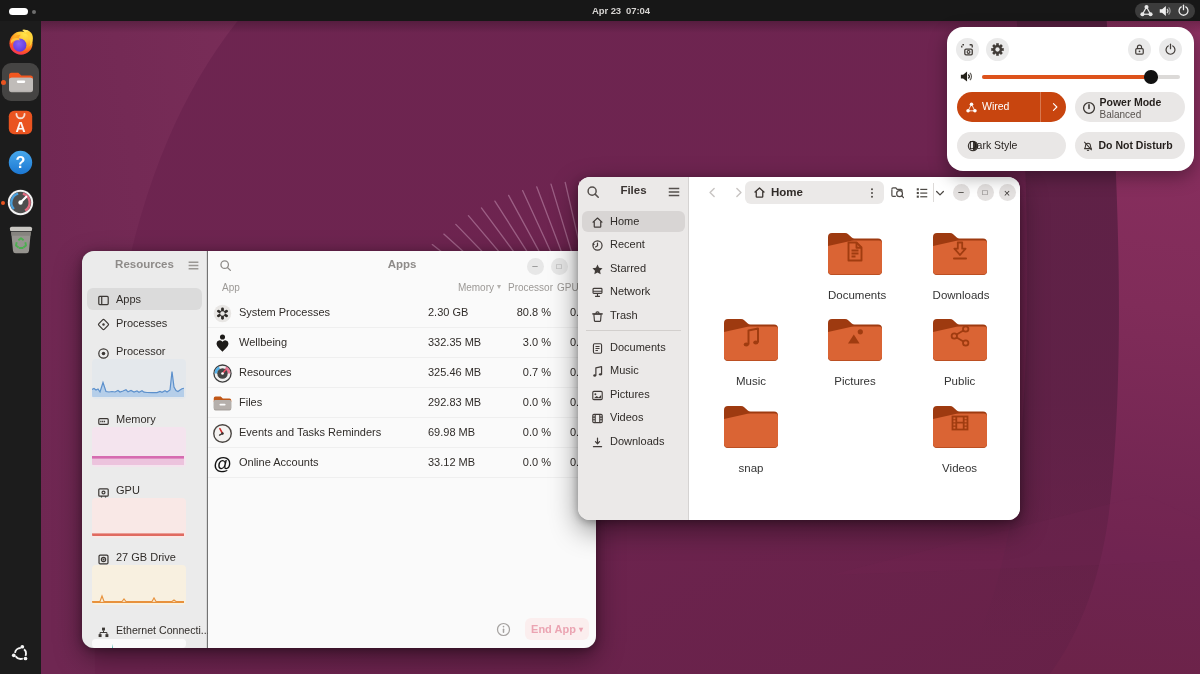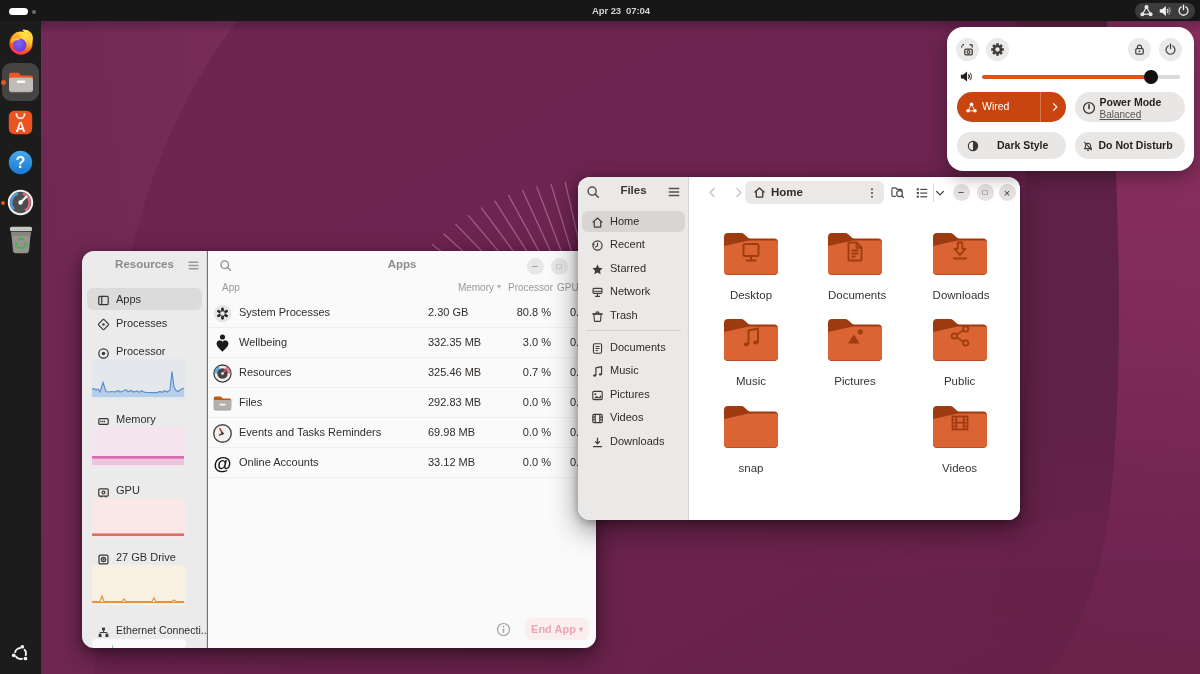--- a/index.html
+++ b/index.html
@@ -564,27 +564,20 @@
     <div class="wbtn" style="left:262.5px;">
         <span style="position:relative;top:-1px;">−</span>
       </div>
     <div class="wbtn" style="left:286.5px;">
         <span style="font-size:8px;">□</span>
       </div>
     <div class="wbtn" style="left:308.5px;">
         <span>×</span>
       </div>
 
-    <div class="fold" style="left:34px;top:50.5px;"><svg width="54" height="47" viewBox="0 0 54 47">
-          <use href="#folderbase"></use>
-          <g fill="none" stroke="#a03c10" stroke-width="2">
-            <rect x="19.5" y="16" width="15" height="12" rx="1.5"></rect>
-            <path d="M27,28 v3.5 M22.5,32.6 h9" stroke-linecap="round"></path>
-          </g>
-        </svg><div class="flab">Desktop</div></div>
     <div class="fold" style="left:138px;top:50.5px;"><svg width="54" height="47" viewBox="0 0 54 47">
           <use href="#folderbase"></use>
           <g fill="none" stroke="#a03c10" stroke-width="1.9">
             <path d="M20.5,14.5 h8 l5,5 v13 h-13 z" stroke-linejoin="round"></path>
             <path d="M28.5,14.8 v5 h5" stroke-linejoin="round"></path>
             <path d="M23.5,22.5 h7 M23.5,25.5 h7 M23.5,28.5 h4"></path>
           </g>
         </svg><div class="flab">Documents</div></div>
     <div class="fold" style="left:242.6px;top:50.5px;"><svg width="54" height="47" viewBox="0 0 54 47">
           <use href="#folderbase"></use>
@@ -701,29 +694,29 @@
     <svg width="10" height="10" viewBox="0 0 16 16" style="position:absolute;right:6px;top:10px;">
         <path d="M5.5,2.5 L11,8 L5.5,13.5" fill="none" stroke="#fff" stroke-width="1.8" stroke-linecap="round" stroke-linejoin="round"></path>
       </svg>
   </div>
   <div class="qs-btn qs-gray" style="left:127.5px;top:65px;width:110px;height:30px;">
     <svg width="14" height="14" viewBox="0 0 16 16" style="position:absolute;left:7px;top:8.5px;">
         <circle cx="8" cy="8" r="6.2" fill="none" stroke="#3a3531" stroke-width="1.5"></circle>
         <line x1="8" y1="8.6" x2="8" y2="4.2" stroke="#3a3531" stroke-width="1.8" stroke-linecap="round"></line>
       </svg>
     <span style="position:absolute;left:25px;top:3.5px;font-weight:bold;">Power Mode</span>
-    <span style="position:absolute;left:25px;top:16.5px;font-size:10px;color:#57524e;text-decoration:underline;">Balanced</span>
+    <span style="position:absolute;left:25px;top:16.5px;font-size:10px;color:#57524e;">Balanced</span>
   </div>
 
   <div class="qs-btn qs-gray" style="left:10px;top:105px;width:109px;height:27px;">
     <svg width="12" height="12" viewBox="0 0 16 16" style="position:absolute;left:10px;top:7.5px;">
         <circle cx="8" cy="8" r="6.2" fill="none" stroke="#3a3531" stroke-width="1.5"></circle>
         <path d="M8,1.8 a6.2,6.2 0 0 1 0,12.4 z" fill="#3a3531"></path>
       </svg>
-    <span style="position:absolute;left:40px;top:6.5px;font-weight:bold;">Dark Style</span>
+    <span style="position:absolute;left:12px;top:6.5px;font-weight:normal;">Dark Style</span>
   </div>
   <div class="qs-btn qs-gray" style="left:127.5px;top:105px;width:110px;height:27px;">
     <svg width="12" height="12" viewBox="0 0 16 16" style="position:absolute;left:7.5px;top:7.5px;">
         <g fill="none" stroke="#3a3531" stroke-width="1.4">
           <path d="M3.4,11.5 c1,-1 1.2,-2 1.3,-3.8 c.1,-2 1.4,-3.5 3.3,-3.5 s3.2,1.5 3.3,3.5 c.1,1.8 .3,2.8 1.3,3.8 z" stroke-linejoin="round"></path>
           <path d="M6.8,13.2 a1.3,1.3 0 0 0 2.4,0"></path>
           <line x1="3" y1="2.5" x2="13" y2="13.5"></line>
         </g>
       </svg>
     <span style="position:absolute;left:24px;top:6.5px;font-weight:bold;">Do Not Disturb</span>

